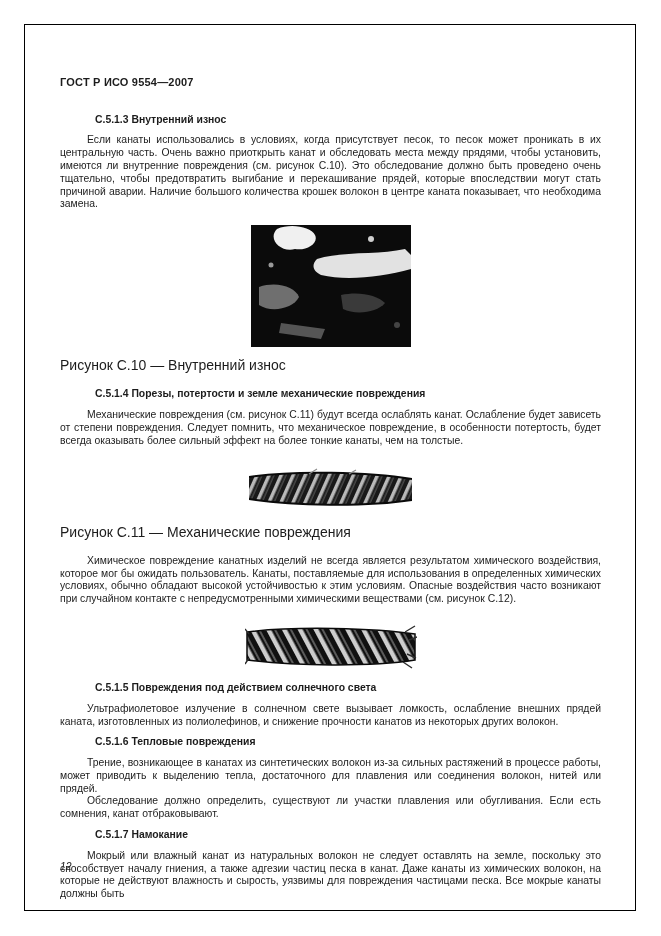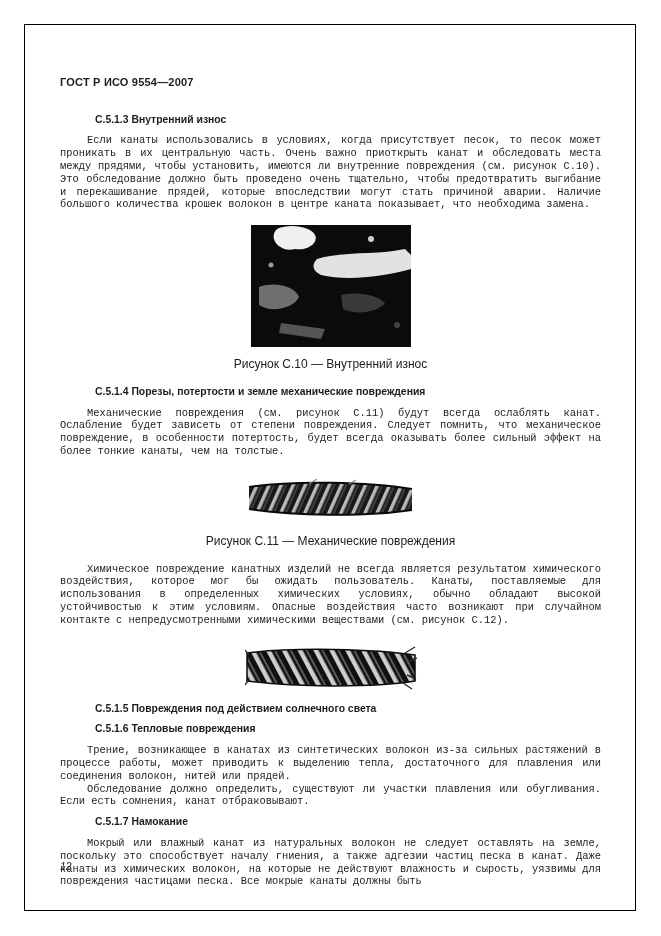--- a/index.html
+++ b/index.html
@@ -36,32 +36,31 @@
   }
   h4.sect {
     font-size: 10.4px;
     font-weight: bold;
     text-indent: 27px;
     margin: 8px;
   }
   p.body {
     text-align: justify;
     text-indent: 27px;
-    font-family: Liberation Mono, monospace;
   }
   .figure {
     text-align: center;
     margin: 14px 0 10px;
     line-height: 0;
   }
   .fig-img { display: inline-block; }
   .fig-caption {
-    text-align: center;
+    text-align: left;
     margin: 0 0 14px;
-    font-size: 12px;
+    font-size: 14px;
   }
   .page-number {
     position: absolute;
     left: 60px;
     top: 860px;
     font-size: 10.5px;
     font-style: italic;
   }
 </style>
 </head>
@@ -122,20 +121,21 @@
             <rect width="4.5" height="70" fill="#cdcdcd"></rect>
             <rect x="7" width="2" height="70" fill="#5a5a5a"></rect>
           </pattern>
         </defs>
         <path d="M2,12 C50,6 130,8 170,14 L170,40 C126,47 48,46 2,40 Z" fill="url(#strB)" stroke="#0a0a0a" stroke-width="1.5"></path>
         <path d="M160,12 l10,-6 M164,20 l8,-3 M162,34 l9,4 M158,42 l9,6 M4,14 l-4,-5 M4,38 l-4,6" stroke="#2c2c2c" stroke-width="1.4" fill="none"></path>
       </svg>
     </div>
 
     <h4 class="sect">С.5.1.5 Повреждения под действием солнечного света</h4>
+    <p class="body">Ультрафиолетовое излучение в солнечном свете вызывает ломкость, ослабление внешних прядей каната, изготовленных из полиолефинов, и снижение прочности канатов из некоторых других волокон.</p>
 
     <h4 class="sect">С.5.1.6 Тепловые повреждения</h4>
     <p class="body">Трение, возникающее в канатах из синтетических волокон из-за сильных растяжений в процессе работы, может приводить к выделению тепла, достаточного для плавления или соединения волокон, нитей или прядей.</p>
     <p class="body">Обследование должно определить, существуют ли участки плавления или обугливания. Если есть сомнения, канат отбраковывают.</p>
 
     <h4 class="sect">С.5.1.7 Намокание</h4>
     <p class="body">Мокрый или влажный канат из натуральных волокон не следует оставлять на земле, поскольку это способствует началу гниения, а также адгезии частиц песка в канат. Даже канаты из химических волокон, на которые не действуют влажность и сырость, уязвимы для повреждения частицами песка. Все мокрые канаты должны быть</p>
 
   </div>
 

